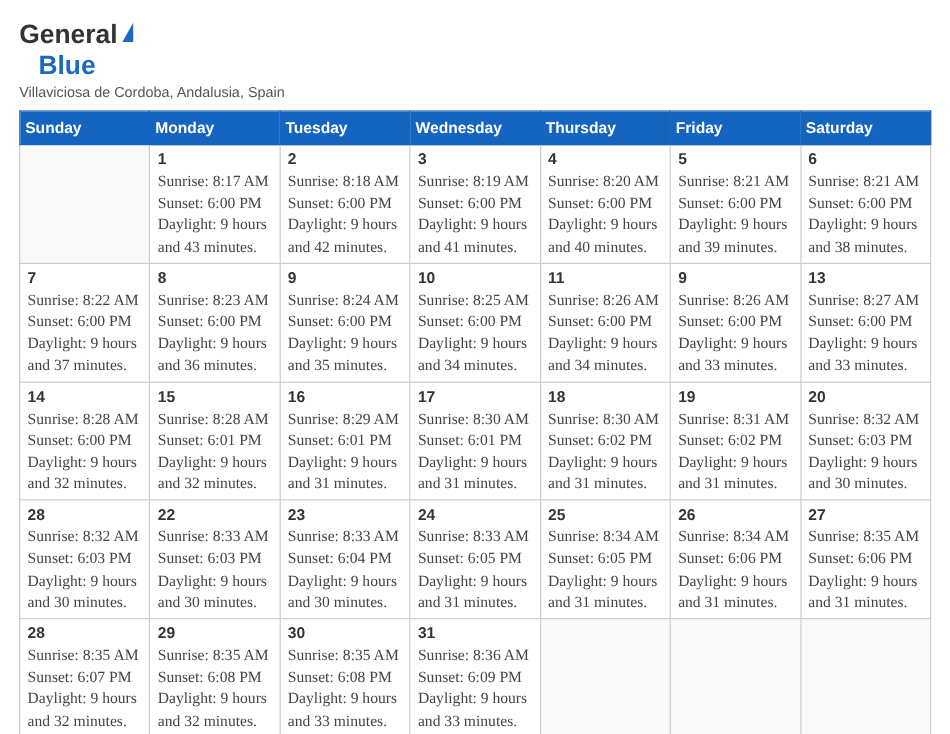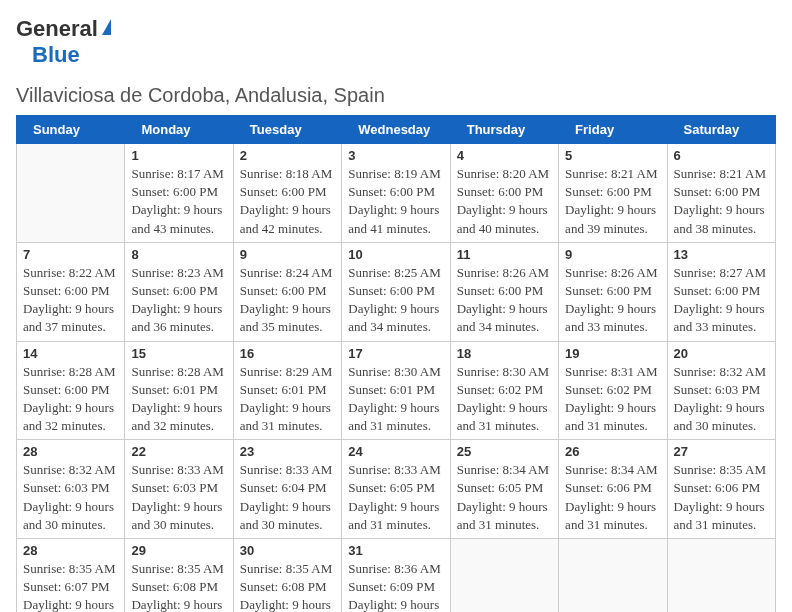--- a/index.html
+++ b/index.html
@@ -24,36 +24,36 @@
     }
     .title-block {
       text-align: right;
     }
     .month-title {
       font-size: 36px;
       font-weight: bold;
       color: #333;
     }
     .location-title {
-      font-size: 20px;
+      font-size: 12px;
       color: #555;
-      margin-top: 16px;
+      margin-top: 2px;
       text-align: right;
     }
     .calendar {
       width: 100%;
       border-collapse: collapse;
       border: 1px solid #ccc;
     }
     .calendar th {
       background-color: #1565c0;
       color: #fff;
       font-size: 13px;
       font-weight: bold;
-      padding: 6px 16px;
+      padding: 6px 4px;
       text-align: left;
       border: 1px solid #1565c0;
     }
     .calendar td {
       border: 1px solid #ccc;
       vertical-align: top;
       padding: 4px 6px;
       width: 108px;
       min-height: 80px;
       font-size: 11px;

